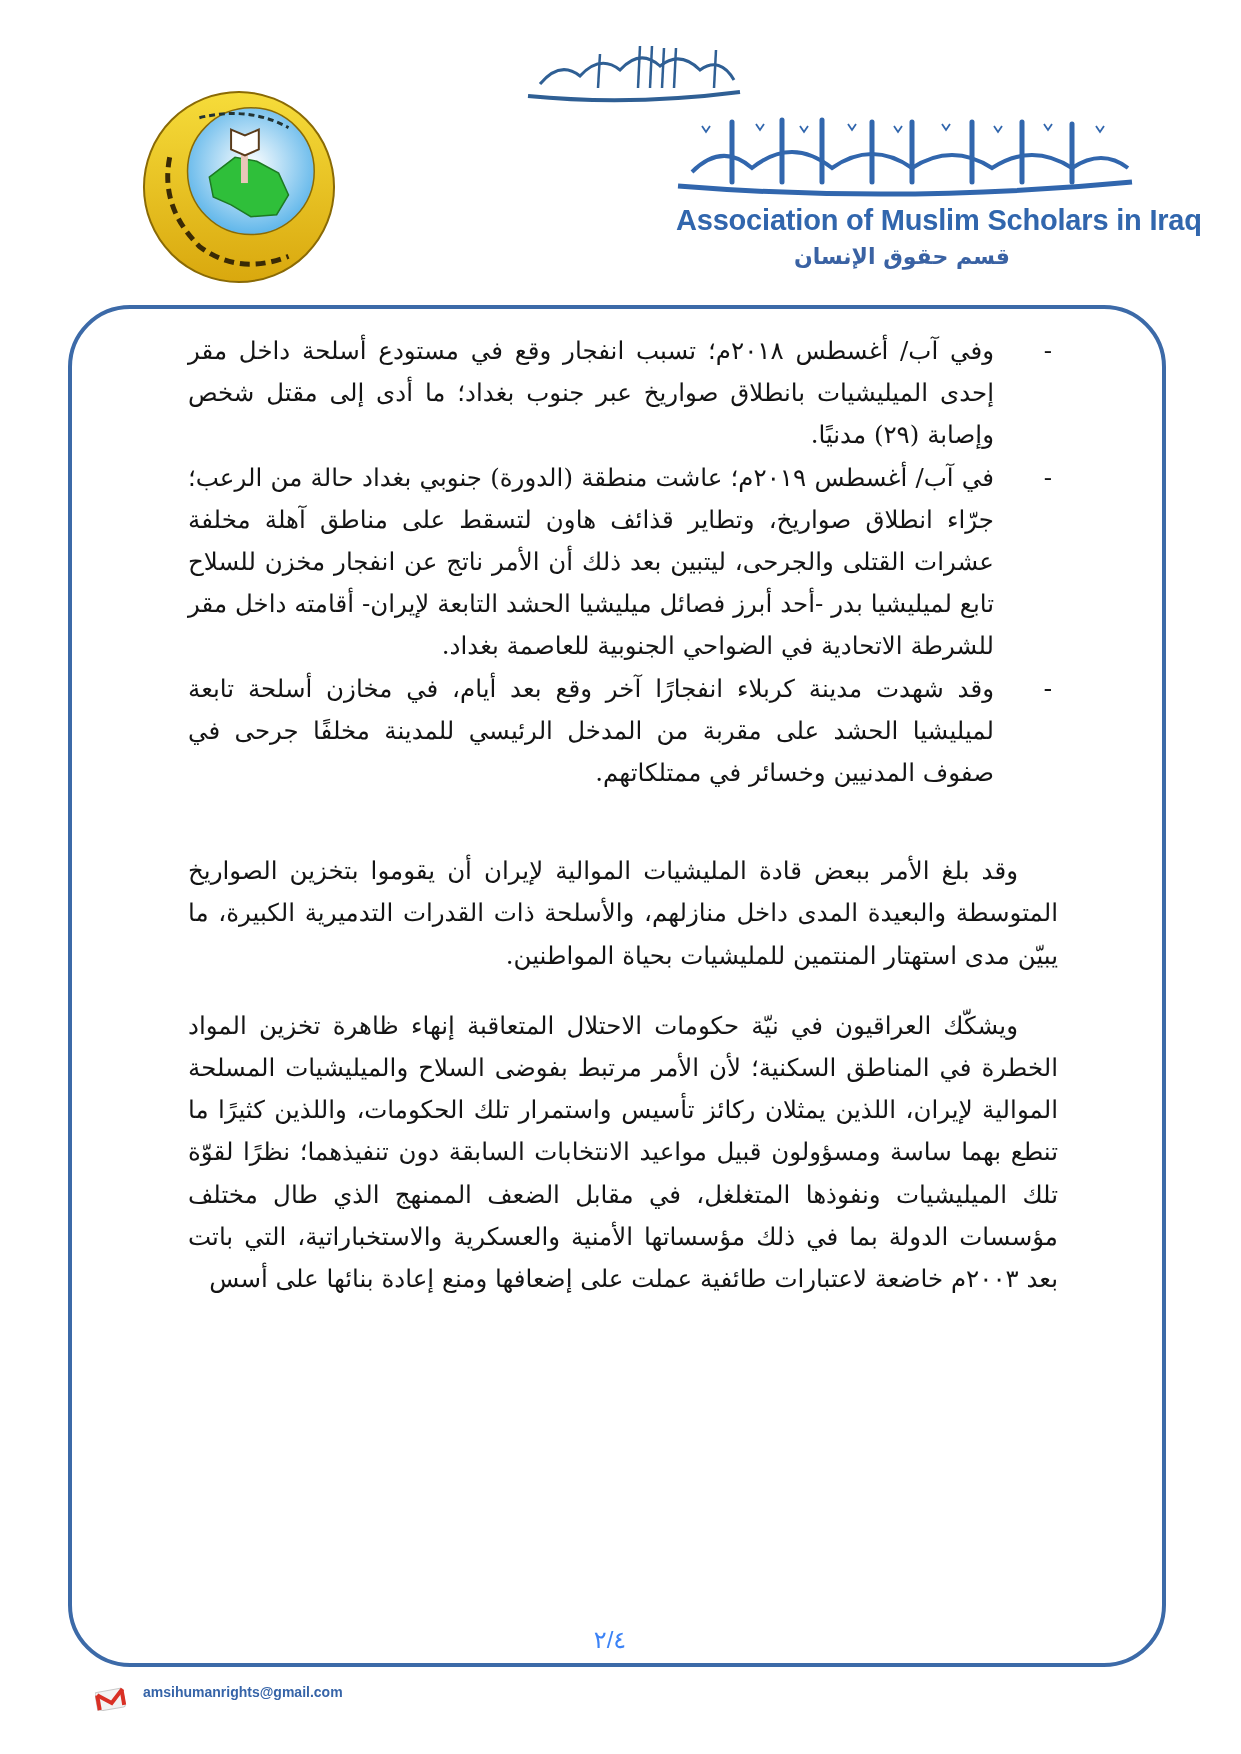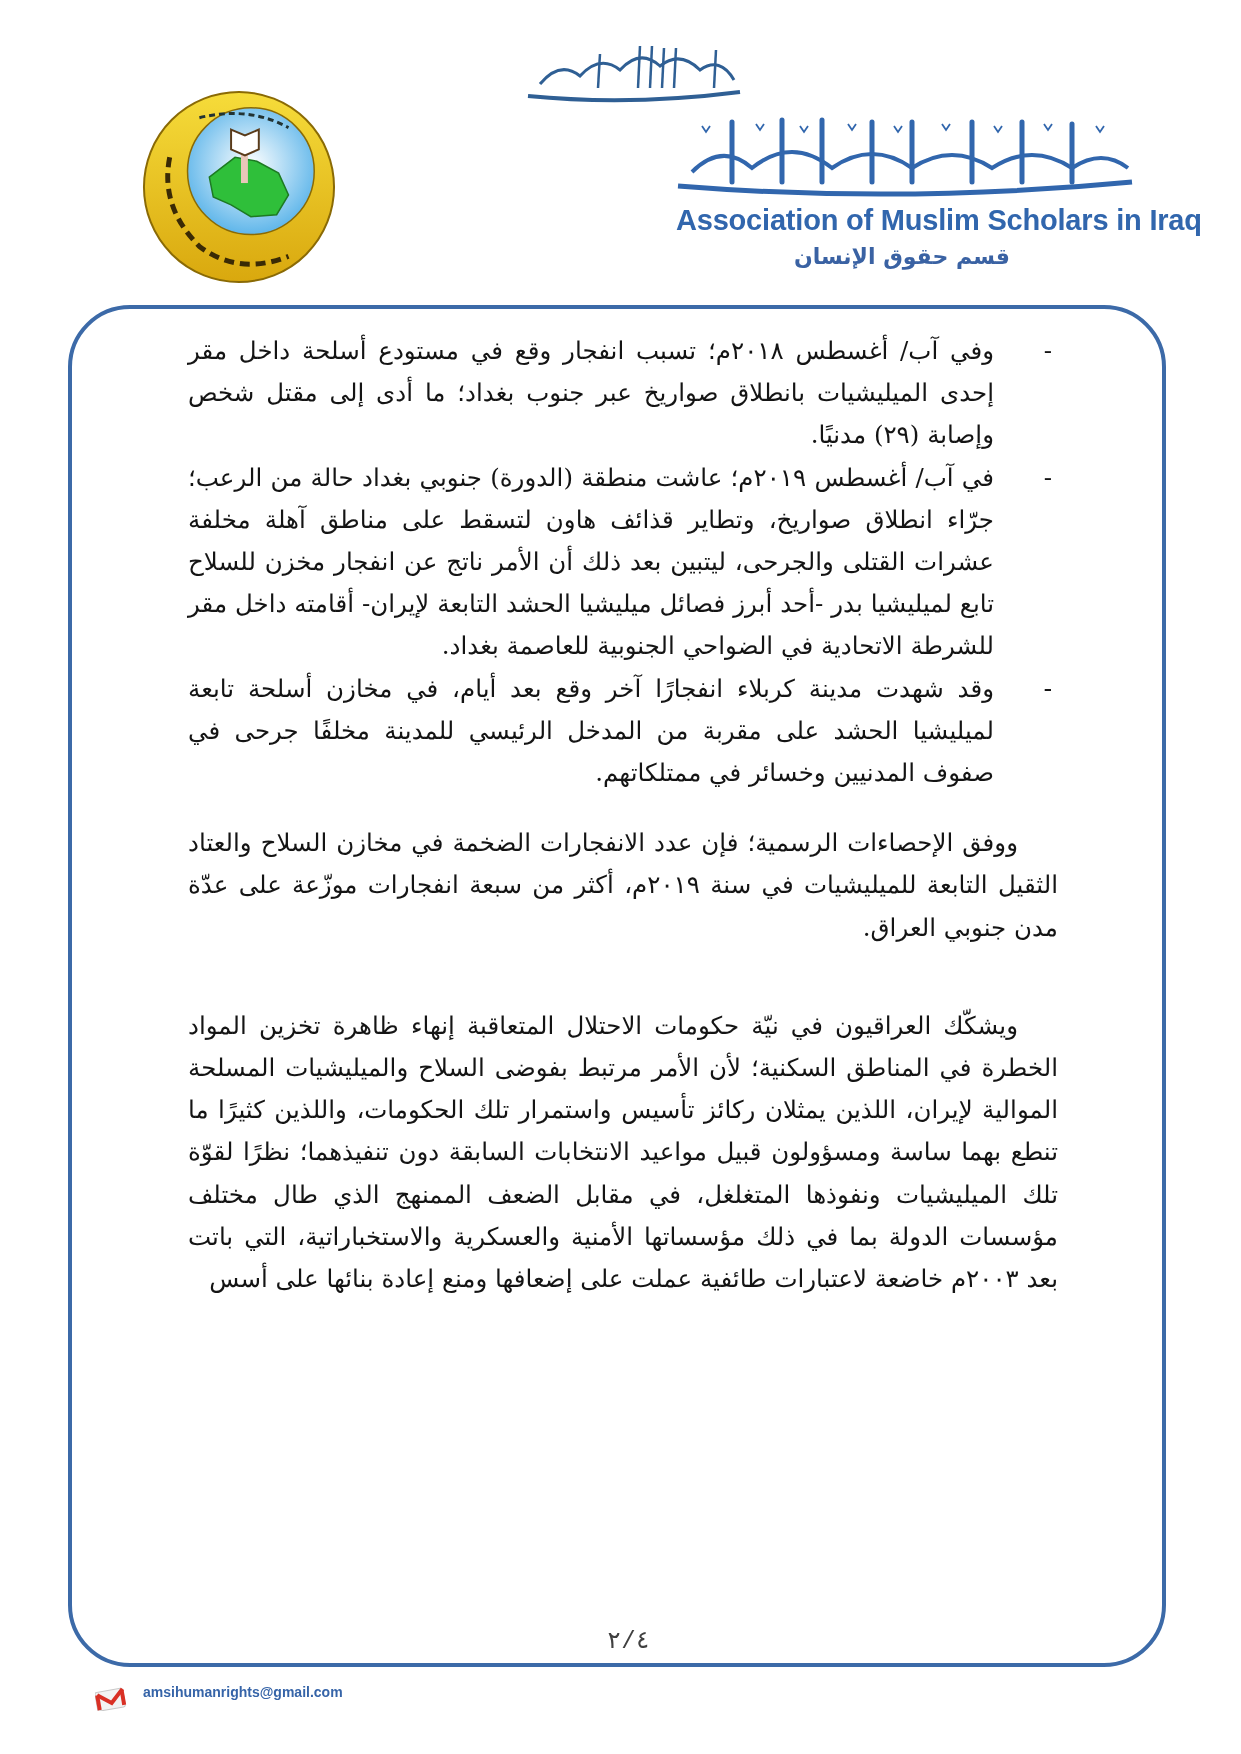--- a/index.html
+++ b/index.html
@@ -23,22 +23,22 @@
   .body { position:absolute; left:188px; top:330px; width:870px; direction:rtl;
           font-family:"DejaVu Serif", serif; font-size:24.5px; line-height:42.2px;
           text-align:justify; color:#141414; }
   .bullets { list-style:none; margin:0; padding:0; }
   .bullets li { position:relative; padding-right:64px; }
   .bullets li .dash { position:absolute; right:6px; top:0; }
   .para { margin:0; padding-right:64px; text-indent:0; }
   .para .indent { display:inline-block; width:40px; }
   .gap { height:28px; }
 
-  .page-num { position:absolute; left:570px; top:1626px; width:80px; text-align:right;
-              font-family:Liberation Mono, monospace; font-size:24px; direction:rtl; color:#404040; }
+  .page-num { position:absolute; left:570px; top:1626px; width:80px; text-align:center;
+              font-family:Liberation Sans, sans-serif; font-size:24px; direction:rtl; color:#3b82f6; }
 
   
   .mail-icon { position:absolute; left:95px; top:1687px; width:32px; height:24px; }
   .email { position:absolute; left:143px; top:1684px; font-family:"Liberation Sans", sans-serif;
            font-weight:bold; font-size:14px; color:#3664a8; }
 </style>
 </head>
 <body>
 
 <div class="logo-seal">
@@ -125,22 +125,22 @@
     </li>
     <li>
       <span class="dash">-</span>
     </li>
     <li>
       <span class="dash">-</span>
       <span>وقد شهدت مدينة كربلاء انفجارًا آخر وقع بعد أيام، في مخازن أسلحة تابعة لميليشيا الحشد على مقربة من المدخل الرئيسي للمدينة مخلفًا جرحى في صفوف المدنيين وخسائر في ممتلكاتهم.</span>
     </li>
   </ul>
   <div class="gap"></div>
-  <p class="para" style="padding-right:0"><span class="indent"></span><span>ووفق الإحصاءات الرسمية؛ فإن عدد الانفجارات الضخمة في مخازن السلاح والعتاد الثقيل التابعة للميليشيات في سنة ٢٠١٩م، أكثر من سبعة انفجارات موزّعة على عدّة مدن جنوبي العراق.</span></p>
   <div class="gap"></div>
+  <p class="para" style="padding-right:0"><span class="indent"></span><span>وقد بلغ الأمر ببعض قادة المليشيات الموالية لإيران أن يقوموا بتخزين الصواريخ المتوسطة والبعيدة المدى داخل منازلهم، والأسلحة ذات القدرات التدميرية الكبيرة، ما يبيّن مدى استهتار المنتمين للمليشيات بحياة المواطنين.</span></p>
   <div class="gap"></div>
   <p class="para" style="padding-right:0"><span class="indent"></span><span>ويشكّك العراقيون في نيّة حكومات الاحتلال المتعاقبة إنهاء ظاهرة تخزين المواد الخطرة في المناطق السكنية؛ لأن الأمر مرتبط بفوضى السلاح والميليشيات المسلحة الموالية لإيران، اللذين يمثلان ركائز تأسيس واستمرار تلك الحكومات، واللذين كثيرًا ما تنطع بهما ساسة ومسؤولون قبيل مواعيد الانتخابات السابقة دون تنفيذهما؛ نظرًا لقوّة تلك الميليشيات ونفوذها المتغلغل، في مقابل الضعف الممنهج الذي طال مختلف مؤسسات الدولة بما في ذلك مؤسساتها الأمنية والعسكرية والاستخباراتية، التي باتت بعد ٢٠٠٣م خاضعة لاعتبارات طائفية عملت على إضعافها ومنع إعادة بنائها على أسس</span></p>
 </div>
 
 <div class="page-num">٢/٤</div>
 
 <div class="mail-icon">
   <svg viewBox="0 0 32 24" width="32" height="24">
     <rect x="1" y="3" width="28" height="19" rx="2" fill="#f3f3f3" stroke="#c9c9c9" transform="rotate(-10 16 12)"></rect>
     <path d="M3 6 L16 16 L29 4" fill="none" stroke="#d93025" stroke-width="4" transform="rotate(-10 16 12)"></path>

